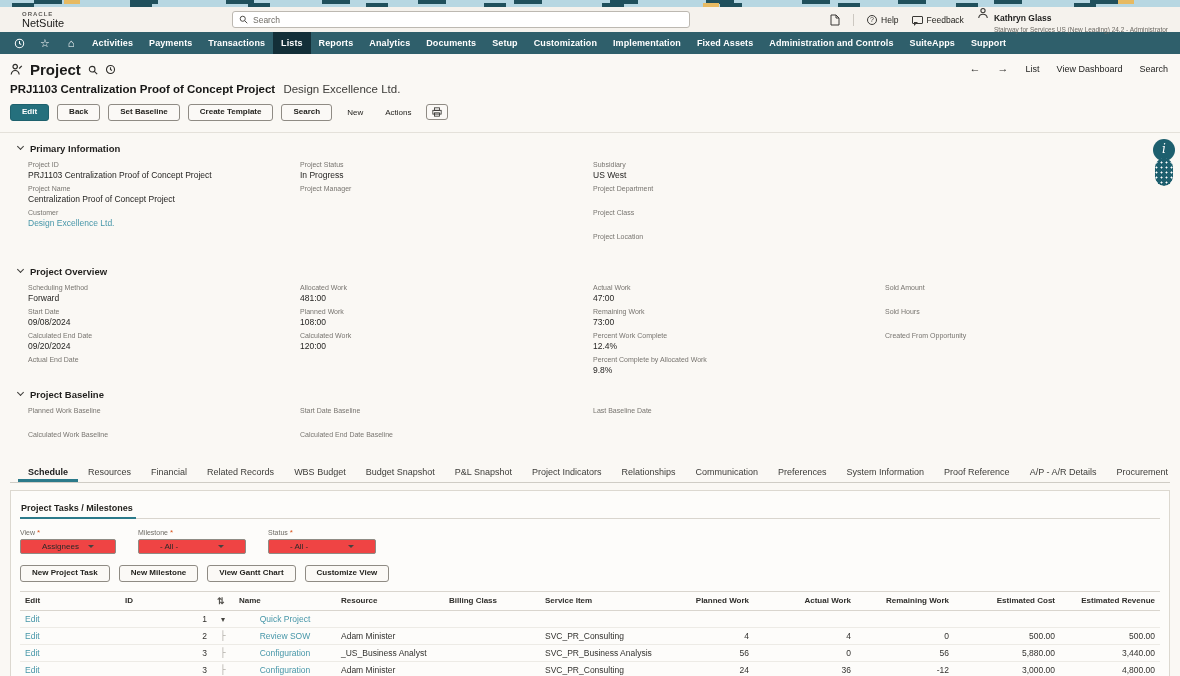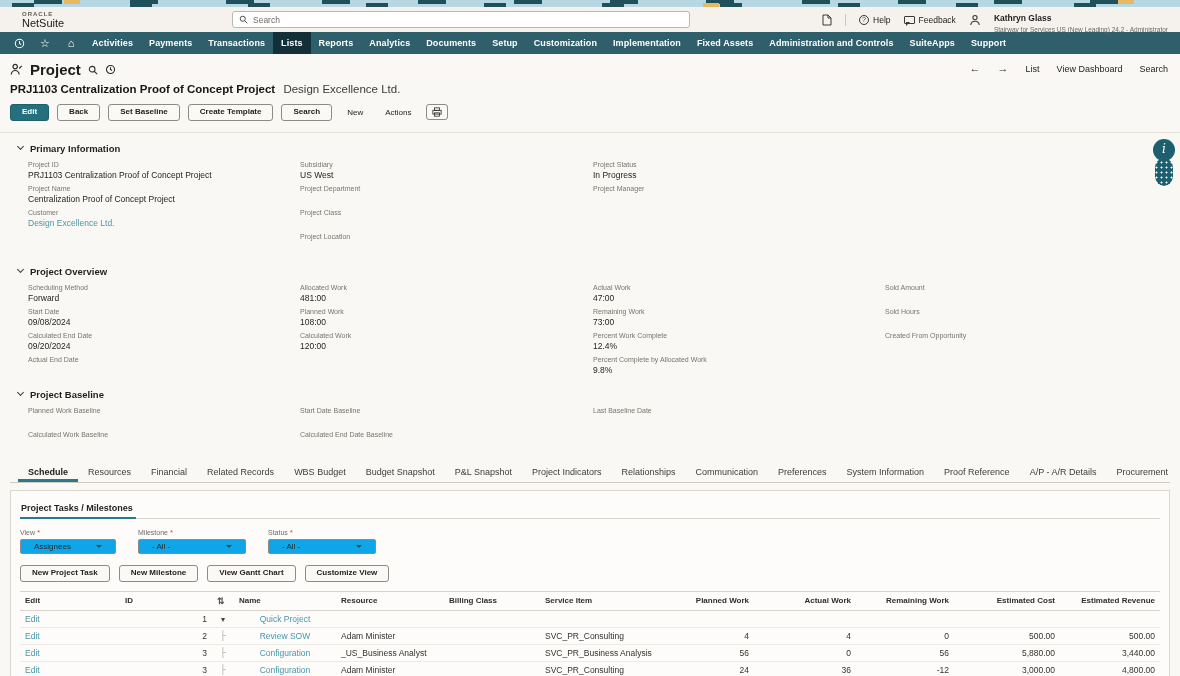--- a/index.html
+++ b/index.html
@@ -29,21 +29,21 @@
     font-size:8.5px; color:#3a3936; width:100%; }
   .search-wrap input::placeholder { color:#6f6c66; }
   .top-right { position:absolute; right:12px; top:0; height:25px; display:flex; align-items:center; gap:13px; }
   .tr-item { display:flex; align-items:center; gap:4px; font-size:8.5px; color:#24231f; cursor:default; }
   .tr-sep { width:1px; height:12px; background:#ccc8c1; }
   .help-circle { width:10px; height:10px; border:1px solid #3a3936; border-radius:50%;
     font-size:7px; line-height:8px; text-align:center; color:#3a3936; }
   .bubble { position:relative; width:11px; height:8px; border:1px solid #3a3936; border-radius:1px; }
   .bubble:after { content:""; position:absolute; left:1px; bottom:-3px; border:2px solid transparent;
     border-top-color:#3a3936; border-left-color:#3a3936; width:0; height:0; }
-  .user-block { display:flex; align-items:center; gap:13px; }
+  .user-block { display:flex; gap:5px; }
   .user-text .uname { font-size:8.5px; font-weight:bold; color:#1d1d1c; }
   .user-text .urole { font-size:6.5px; color:#6b6862; margin-top:1px; }
 
   
   .mainnav { height:22px; background:#2f5f6b; display:flex; align-items:stretch; color:#fff; padding-left:6px; }
   .nav-icon { width:26px; display:flex; align-items:center; justify-content:center; font-size:11px; color:#fff; }
   .nav-item { padding:0 8px; font-size:9px; font-weight:bold; display:flex; align-items:center; color:#fff; letter-spacing:.1px; }
   .nav-item.active { background:#132f38; }
 
   
@@ -90,22 +90,22 @@
 
   
   .panel { margin-top:7px; border:1px solid #dcd8d0; background:#fdfcfa; padding:6px 9px 8px 9px; }
   .subtab-bar { border-bottom:1px solid #d9d5ce; }
   .subtab { display:inline-block; font-size:9px; font-weight:bold; color:#24231f;
     padding:2px 3px 4px 1px; border-bottom:2px solid #2b7a8a; margin-bottom:-1px; }
 
   .filters { display:flex; gap:22px; margin-top:9px; }
   .filter .flabel { font-size:7px; color:#6f6c66; display:block; }
   .filter .flabel:after { content:"*"; color:#d9531e; margin-left:2px; font-size:8px; }
-  .select { margin-top:2px; width:96px; height:15px; border:1px solid #8f8b84; border-radius:2px; background:#0ea5e9;
-    display:flex; align-items:center; justify-content:space-between; padding:0 13px; font-size:8px; color:#2a2927; }
+  .select { margin-top:2px; width:96px; height:15px; border:1px solid #8f8b84; border-radius:2px; background:#ef4444;
+    display:flex; align-items:center; justify-content:space-between; padding:0 21px; font-size:8px; color:#2a2927; }
   .select .caret { width:0; height:0; border:3px solid transparent; border-top-color:#44433f; margin-top:3px; }
   .select.narrow { width:108px; }
 
   .task-btns { display:flex; gap:9px; margin-top:11px; margin-bottom:9px; }
 
   
   table { width:100%; border-collapse:collapse; table-layout:fixed; }
   thead th { font-size:8px; font-weight:bold; color:#2f2e2b; text-align:left;
     border-top:1px solid #d9d5ce; border-bottom:1px solid #d9d5ce; padding:4px 5px; height:15px; }
   thead th.num { text-align:right; }
@@ -280,43 +280,43 @@
           <span class="f-label">Project Name</span>
           <span class="f-value">Centralization Proof of Concept Project</span>
         </div>
         <div class="field">
           <span class="f-label">Customer</span>
           <a href="#" class="f-value f-link">Design Excellence Ltd.</a>
         </div>
       </div>
       <div class="fcol">
         <div class="field">
+          <span class="f-label">Project Status</span>
+          <span class="f-value">In Progress</span>
+        </div>
+        <div class="field">
+          <span class="f-label">Project Manager</span>
+          <span class="f-value"></span>
+        </div>
+      </div>
+      <div class="fcol">
+        <div class="field">
           <span class="f-label">Subsidiary</span>
           <span class="f-value">US West</span>
         </div>
         <div class="field">
           <span class="f-label">Project Department</span>
           <span class="f-value"></span>
         </div>
         <div class="field">
           <span class="f-label">Project Class</span>
           <span class="f-value"></span>
         </div>
         <div class="field">
           <span class="f-label">Project Location</span>
-          <span class="f-value"></span>
-        </div>
-      </div>
-      <div class="fcol">
-        <div class="field">
-          <span class="f-label">Project Status</span>
-          <span class="f-value">In Progress</span>
-        </div>
-        <div class="field">
-          <span class="f-label">Project Manager</span>
           <span class="f-value"></span>
         </div>
       </div>
     </div>
   </div>
 
   <div class="section">
     <div class="section-head">
       <span class="chev"></span>
       <span class="section-title">Project Overview</span>

